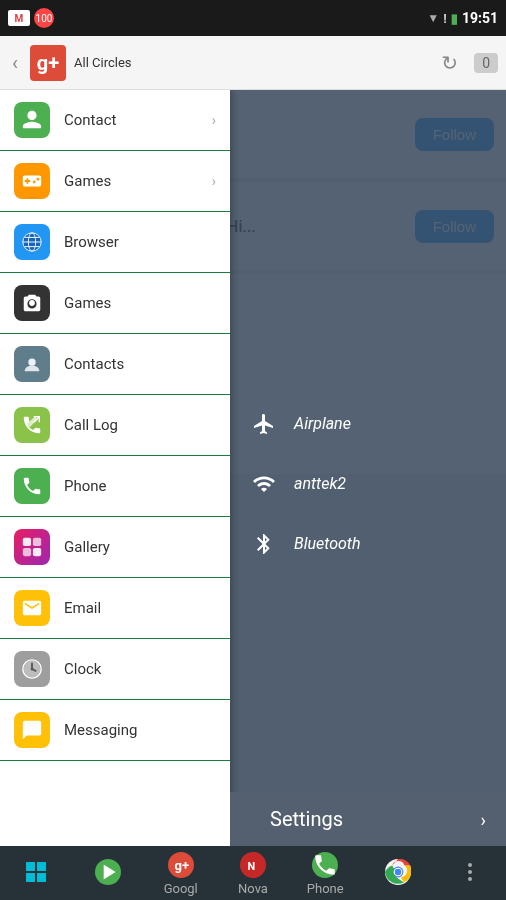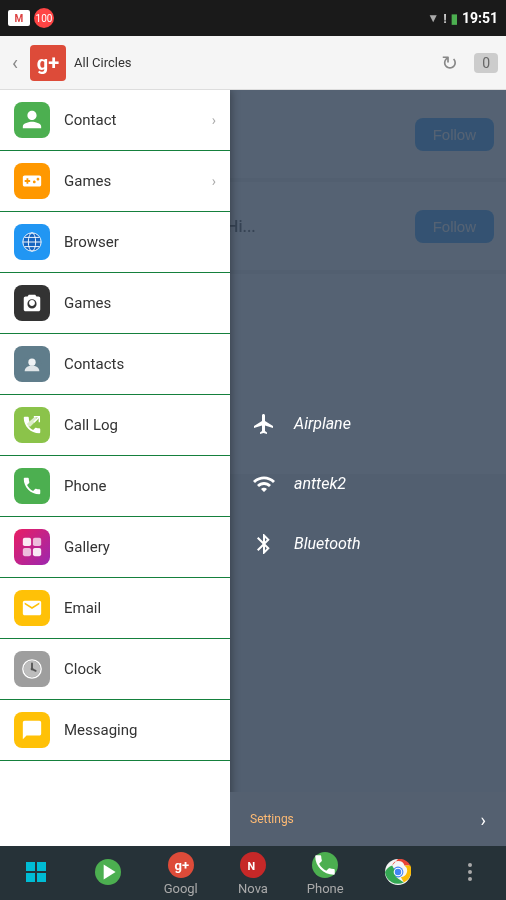--- a/index.html
+++ b/index.html
@@ -272,22 +272,23 @@
       height: 54px;
       background: #546070;
       display: flex;
       align-items: center;
       padding: 0 20px;
       justify-content: space-between;
       z-index: 13;
       cursor: pointer;
     }
     .settings-label {
-      color: #fdba74;
-      font-size: 12px;
+      color: #ffffff;
+      font-size: 20px;
+      margin-left: 20px;
     }
     .settings-arrow {
       color: white;
       font-size: 18px;
     }
 
     
     #bottom-bar {
       position: absolute;
       bottom: 0;

